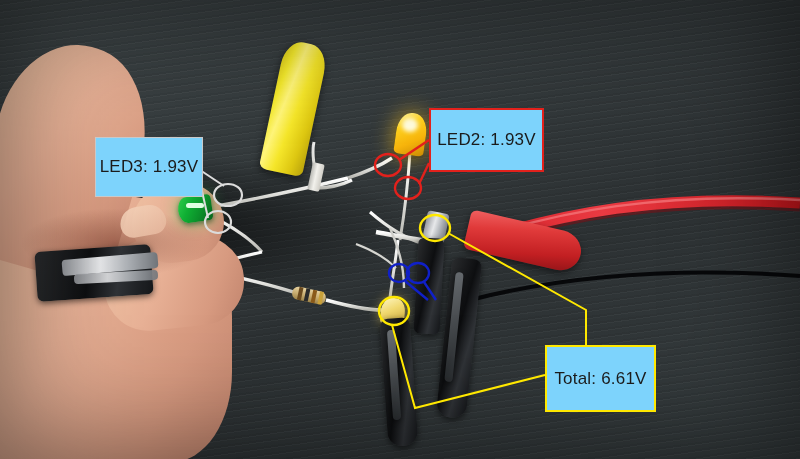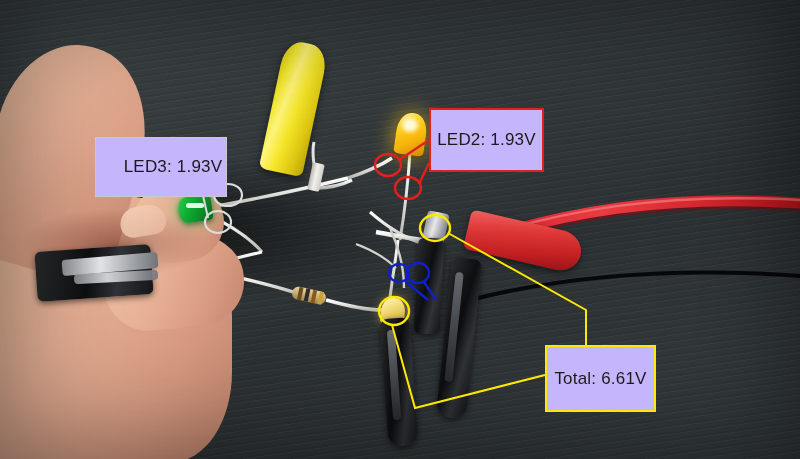--- a/index.html
+++ b/index.html
@@ -57,23 +57,23 @@
   .led1{position:absolute;left:381px;top:298px;width:24px;height:26px;transform:rotate(6deg);
     border-radius:10px 10px 3px 3px/14px 14px 3px 3px;
     background:linear-gradient(150deg,#fff8c6,#f0d870 45%,#c9a63a 100%);
     box-shadow:0 0 12px rgba(255,220,90,.6);}
 
   .resistor{position:absolute;left:292px;top:289px;width:34px;height:13px;transform:rotate(12deg);
     border-radius:6px;background:linear-gradient(180deg,#e6d2a0,#c7ab6e 55%,#9d8349);}
   .band{position:absolute;top:0;width:4px;height:13px;}
 
   
-  .abox{position:absolute;background:#c4b5fd;display:flex;align-items:center;justify-content:center;
+  .abox{position:absolute;background:#7dd3fc;display:flex;align-items:center;justify-content:center;
     color:#1b1b1b;font-size:17px;letter-spacing:.2px;white-space:nowrap;}
-  .abox.grey{border:1px solid #c9c9c9;padding-left:24px;}
+  .abox.grey{border:1px solid #c9c9c9;}
   .abox.red{border:2px solid #e2211c;}
   .abox.blue{border:2px solid #1020c8;}
   .abox.yellow{border:2px solid #ffe800;text-align:center;}
 </style>
 </head>
 <body>
 
 <div id="stage">
 
   <div class="desk"></div>

